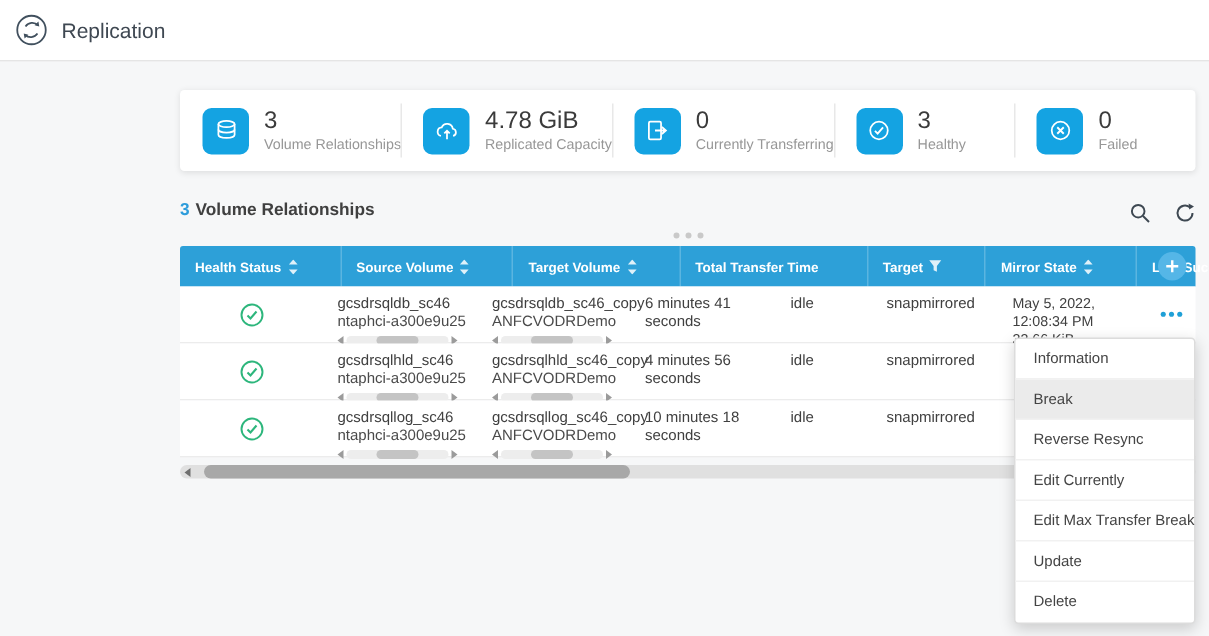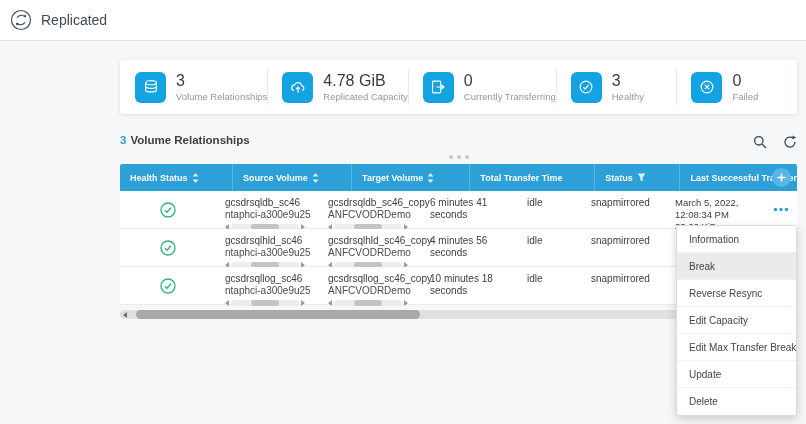--- a/index.html
+++ b/index.html
@@ -101,21 +101,21 @@
 <div class="topbar">
   <span>
     <svg width="22" height="22" viewBox="0 0 22 22">
       <circle cx="11" cy="11" r="9.5" fill="none" stroke="#41505e" stroke-width="1.2"></circle>
       <path d="M7 8.6 a5.5 5.5 0 0 1 8.3 -0.8" fill="none" stroke="#41505e" stroke-width="1.2"></path>
       <path d="M15 13.4 a5.5 5.5 0 0 1 -8.3 0.8" fill="none" stroke="#41505e" stroke-width="1.2"></path>
       <polygon points="15.6,5.3 16.2,8.6 13.1,7.8" fill="#41505e"></polygon>
       <polygon points="6.4,16.7 5.8,13.4 8.9,14.2" fill="#41505e"></polygon>
     </svg>
   </span>
-  <span class="page-title">Replicated</span>
+  <span class="page-title">Replication</span>
 </div>
 
 <div class="content">
 
   <div class="summary-card">
 
     <div class="stat">
       <span class="stat-icon">
         <svg width="18" height="18" viewBox="0 0 20 20">
           <ellipse cx="10" cy="5.2" rx="6" ry="2.3" fill="none" stroke="#fff" stroke-width="1.3"></ellipse>
@@ -234,23 +234,30 @@
           </svg>
       </div>
       <div class="th c4">
         <span>Total Transfer Time</span>
         <svg width="7" height="10" viewBox="0 0 7 10">
             <path d="M3.5 0 L6.4 3.4 H0.6 Z" fill="rgba(255,255,255,.85)"></path>
             <path d="M3.5 10 L0.6 6.6 H6.4 Z" fill="rgba(255,255,255,.85)"></path>
           </svg>
       </div>
       <div class="th c5">
-        <span>Status</span>
+        <span>Target</span>
         <svg width="9" height="9" viewBox="0 0 9 9">
             <path d="M0.5 0.5 H8.5 L5.6 4.3 V8.2 L3.4 7.2 V4.3 Z" fill="rgba(255,255,255,.85)"></path>
+          </svg>
+      </div>
+      <div class="th c6">
+        <span>Mirror State</span>
+        <svg width="7" height="10" viewBox="0 0 7 10">
+            <path d="M3.5 0 L6.4 3.4 H0.6 Z" fill="rgba(255,255,255,.85)"></path>
+            <path d="M3.5 10 L0.6 6.6 H6.4 Z" fill="rgba(255,255,255,.85)"></path>
           </svg>
       </div>
       <div class="th c7">
         <span>Last Successful Transfer</span>
       </div>
       <span class="add-btn">
         <svg width="9" height="9" viewBox="0 0 9 9">
             <path d="M4.5 0.5 v8 M0.5 4.5 h8" stroke="#fff" stroke-width="1.6"></path>
           </svg>
       </span>
@@ -282,21 +289,21 @@
             <span class="vs-track">
               <span class="vs-thumb"></span>
             </span>
             <span class="tri-r"></span>
           </div>
       </div>
       <div class="td c4">6 minutes 41 seconds</div>
       <div class="td c5">idle</div>
       <div class="td c6">snapmirrored</div>
       <div class="td c7 last-cell">
-        <div>March 5, 2022, 12:08:34 PM</div>
+        <div>May 5, 2022, 12:08:34 PM</div>
         <div>33.66 KiB</div>
       </div>
       <span class="ellipsis-btn">
         <svg width="16" height="5" viewBox="0 0 16 5">
           <circle cx="2.5" cy="2.5" r="1.7" fill="#1fa0d7"></circle>
             <circle cx="8" cy="2.5" r="1.7" fill="#1fa0d7"></circle>
             <circle cx="13.5" cy="2.5" r="1.7" fill="#1fa0d7"></circle>
         </svg>
       </span>
     </div>
@@ -398,20 +405,20 @@
       <span class="hs-thumb"></span>
       <span class="hs-r">
           <b></b>
         </span>
     </div>
 
     <div class="menu">
       <div class="menu-item">Information</div>
       <div class="menu-item active">Break</div>
       <div class="menu-item">Reverse Resync</div>
-      <div class="menu-item">Edit Capacity</div>
+      <div class="menu-item">Edit Currently</div>
       <div class="menu-item">Edit Max Transfer Break</div>
       <div class="menu-item">Update</div>
       <div class="menu-item">Delete</div>
     </div>
 
   </div>
 </div>
 
 </body></html>

